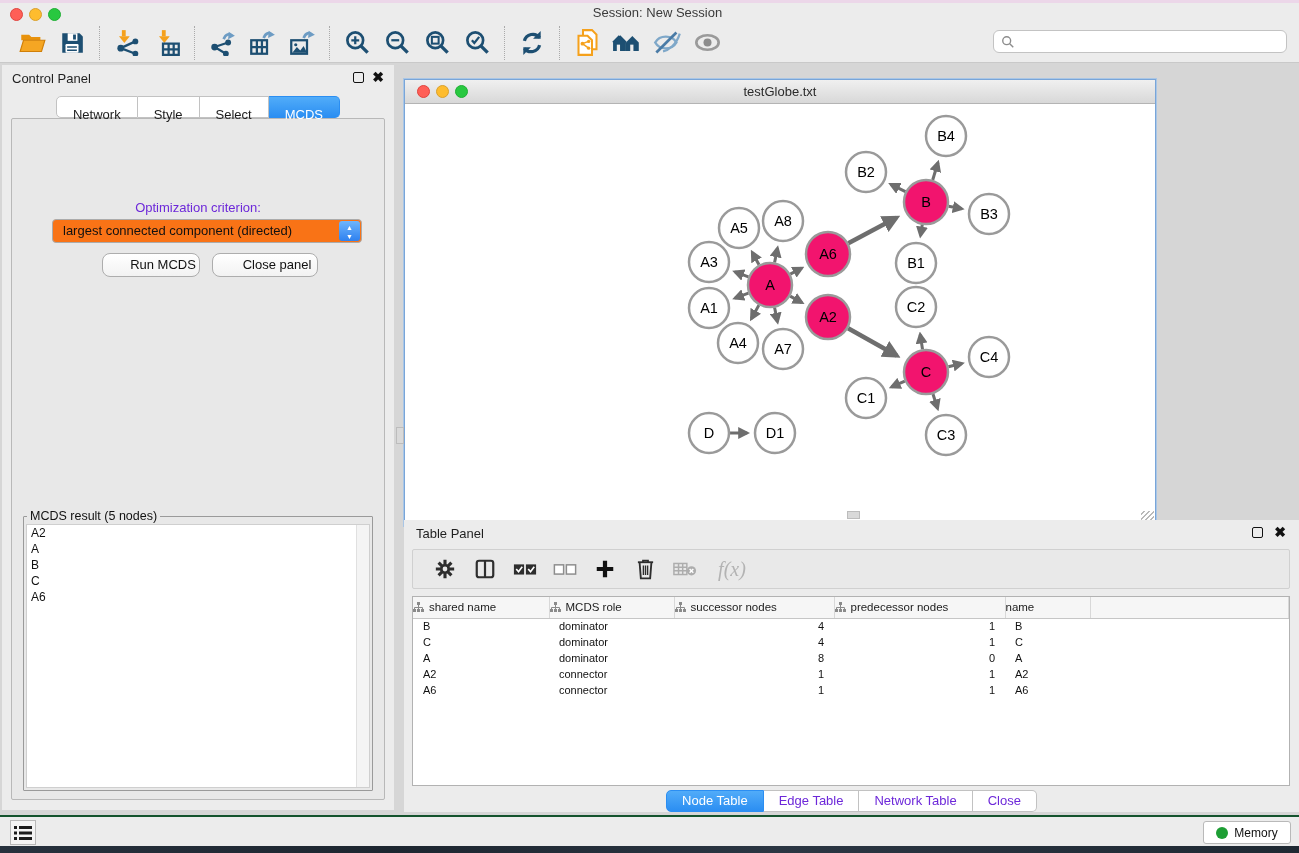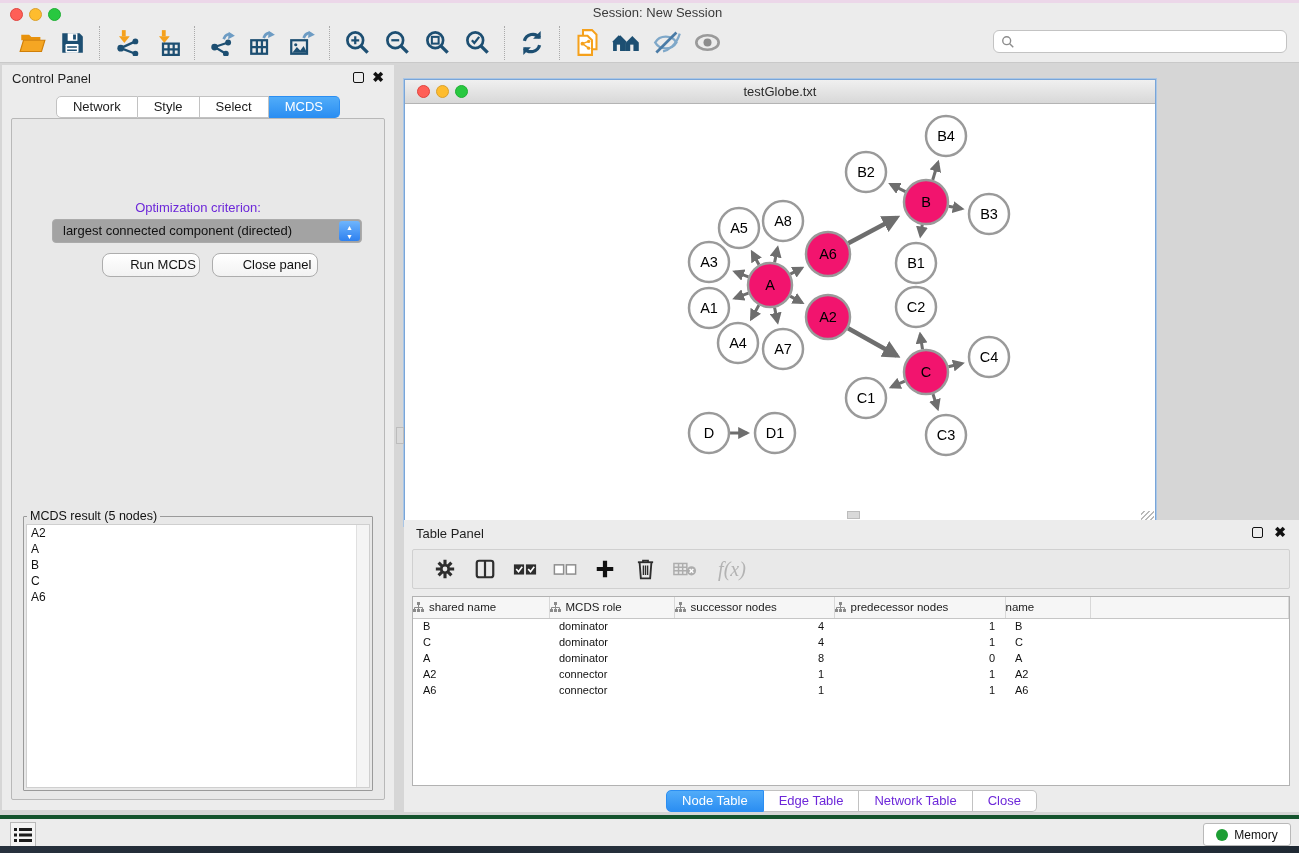--- a/index.html
+++ b/index.html
@@ -21,27 +21,27 @@
   .searchbox { position:absolute; right:12px; top:7px; width:294px; height:23px; background:#fff; border:1px solid #c3c3c3; border-radius:6px; display:flex; align-items:center; padding-left:7px; }
   .searchbox input { border:none; outline:none; font-size:12px; width:250px; background:transparent; margin-left:5px; }
 
   
   .control-panel { position:absolute; left:2px; top:65px; width:392px; height:745px; background:#ececec; }
   .panel-header { position:relative; height:26px; }
   .panel-title { position:absolute; left:10px; top:6px; font-size:13px; color:#1f1f1f; }
   .float-ico { position:absolute; top:7px; width:11px; height:11px; border:1.5px solid #111; border-radius:2px; }
   .close-ico { position:absolute; top:4px; font-size:14px; font-weight:bold; color:#111; line-height:16px; }
   .cp-tabs { position:absolute; left:0; right:0; top:31px; display:flex; justify-content:center; z-index:3; }
-  .cp-tab { height:22px; line-height:20px; padding:0 16px; background:#fff; border:1px solid #c2c2c2; border-left:none; font-size:13px; color:#1c1c1c; text-align:center; }
+  .cp-tab { height:22px; line-height:20px; padding:8px 16px; background:#fff; border:1px solid #c2c2c2; border-left:none; font-size:13px; color:#1c1c1c; text-align:center; }
   .cp-tab:first-child { border-left:1px solid #c2c2c2; border-radius:5px 0 0 5px; }
   .cp-tab:last-child { border-radius:0 5px 5px 0; }
   .cp-tab.active { background:linear-gradient(#51acf9,#2b8ef2); border-color:#2b8ef2; color:#fff; }
   .cp-content { position:absolute; left:9px; right:9px; top:53px; bottom:10px; background:#e8e8e8; border:1px solid #b8b8b8; border-radius:2px; }
   .opt-label { position:absolute; left:0; right:0; top:81px; text-align:center; font-size:13px; color:#6d28d9; }
-  .criterion { position:absolute; left:40px; top:100px; width:310px; height:24px; background:#a3a3a3; border:1px solid #ababab; border-radius:4px; font-size:13px; color:#111; line-height:22px; padding-left:10px; }
+  .criterion { position:absolute; left:40px; top:100px; width:310px; height:24px; background:#f97316; border:1px solid #ababab; border-radius:4px; font-size:13px; color:#111; line-height:22px; padding-left:10px; }
   .criterion .stepper { position:absolute; right:1px; top:1px; width:21px; height:20px; border-radius:3px; background:linear-gradient(#6fb5fc,#2e81f0); color:#fff; font-size:7px; line-height:9px; text-align:center; padding-top:2px; }
   .cp-btn { position:absolute; top:134px; height:24px; background:linear-gradient(#ffffff,#f2f2f2); border:1px solid #adadad; border-radius:8px; font-size:13px; color:#111; text-align:center; line-height:22px;padding-left:24px; }
   #run-btn { left:90px; width:98px; }
   #closep-btn { left:200px; width:106px; }
   fieldset.mcds-result { position:absolute; left:11px; right:11px; top:390px; bottom:8px; border:1px solid #9a9a9a; border-radius:1px; }
   fieldset.mcds-result legend { font-size:12.5px; color:#111; margin-left:3px; padding:0 3px; }
   .result-list { position:absolute; left:2px; right:2px; top:1px; bottom:2px; background:#fff; border:1px solid #cfcfcf; overflow:hidden; }
   .result-list .scrolltrack { position:absolute; right:0; top:0; bottom:0; width:13px; background:#f4f4f4; border-left:1px solid #e0e0e0; }
   .list-item { font-size:12px; color:#111; line-height:16px; padding-left:4px; }
 
@@ -68,21 +68,21 @@
   table.grid th .th-inner { display:flex; align-items:center; justify-content:flex-start; gap:5px; }
   table.grid td { height:16px; font-size:11px; color:#111; padding:0 10px; white-space:nowrap; overflow:hidden; }
   td.num { text-align:right; padding-right:14px; }
   .tp-tabs { position:absolute; left:0; right:0; top:270px; display:flex; justify-content:center; }
   .tp-tab { height:22px; line-height:20px; padding:0 15px; background:#fff; border:1px solid #c2c2c2; border-left:none; font-size:13px; color:#6d28d9; }
   .tp-tab:first-child { border-left:1px solid #c2c2c2; border-radius:5px 0 0 5px; }
   .tp-tab:last-child { border-radius:0 5px 5px 0; }
   .tp-tab.active { background:linear-gradient(#51acf9,#2b8ef2); border-color:#2b8ef2; color:#fff; }
 
   
-  .statusbar { position:absolute; left:0; top:815px; width:1299px; height:31px; background:#ececec; border-top:4px solid #14532d; }
+  .statusbar { position:absolute; left:0; top:815px; width:1299px; height:31px; background:#ececec; border-top:2px solid #14532d; }
   .list-btn { position:absolute; left:10px; top:3px; width:26px; height:25px; background:#f4f4f4; border:1px solid #b9b9b9; display:flex; align-items:center; justify-content:center; }
   .memory-btn { position:absolute; right:8px; top:4px; width:88px; height:23px; background:#fff; border:1px solid #b9b9b9; border-radius:3px; display:flex; align-items:center; justify-content:center; gap:6px; font-size:12px; color:#111; }
   .memory-dot { width:12px; height:12px; border-radius:50%; background:#1d9e34; }
   .bottom-strip { position:absolute; left:0; top:846px; width:1299px; height:7px; background:linear-gradient(90deg,#27313d,#1d2630 30%,#2b3643 60%,#1f2933); }
 
   svg text { font-family:"Liberation Sans", sans-serif; }
 </style>
 </head>
 <body>
 

